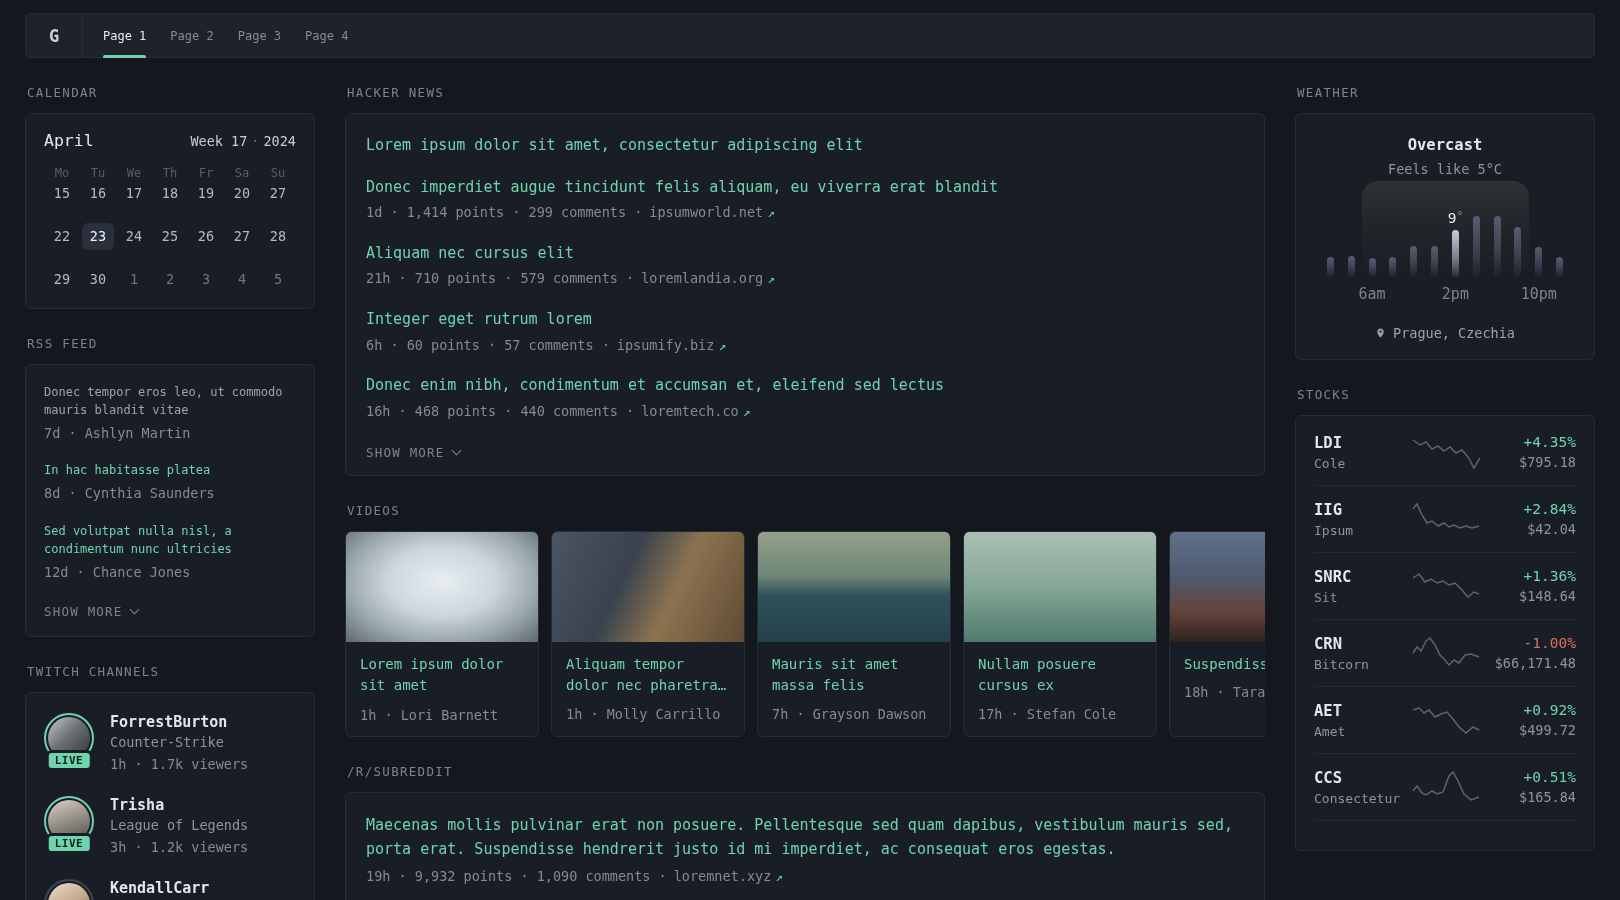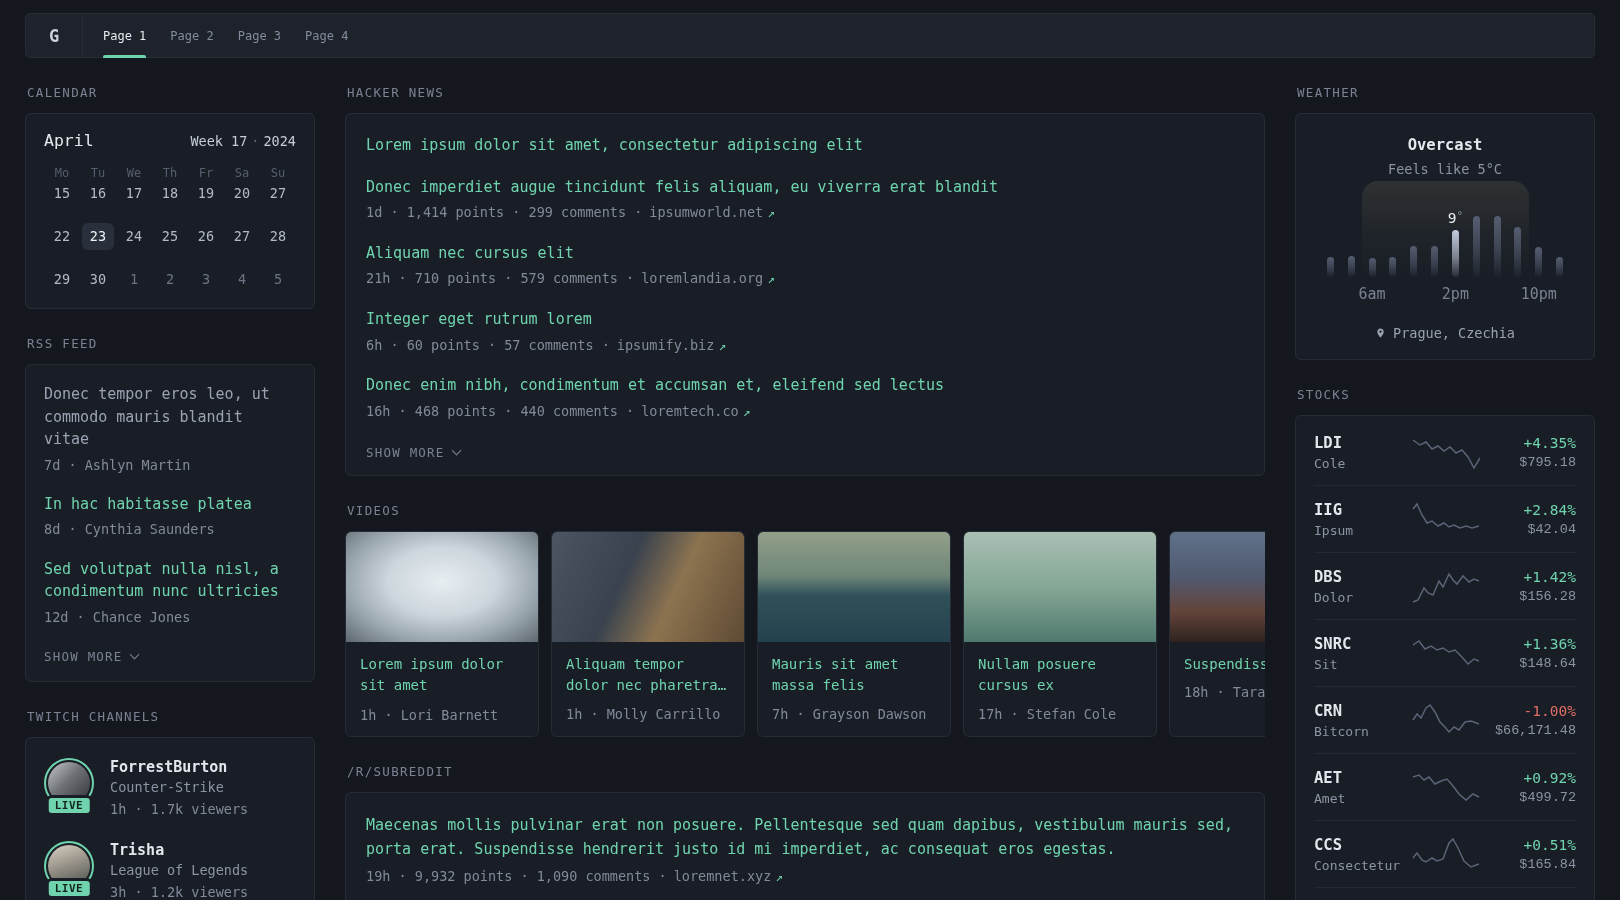--- a/index.html
+++ b/index.html
@@ -61,21 +61,21 @@
   .cal-days { row-gap:16px; }
   .day {
     font-size:13.5px; color:#b3bac6; height:27px; line-height:27px;
     border-radius:6px; width:32px; justify-self:center;
   }
   .day.selected { background:#2a303b; color:#eef1f5; }
   .day.muted { color:#6c7483; }
 
   
   .item-title {
-    display:block; color:var(--accent,#6fd4ae); font-size:15px;
+    display:block; color:var(--accent,#6fd4ae); font-size:12px;
     line-height:1.5; text-decoration:none; cursor:pointer;
   }
   .item-title.visited { color:#9ba3b2; }
   .item-meta { font-size:13.5px; color:#828a99; margin-top:4px; line-height:1.5; }
   .domain { color:#828a99; text-decoration:none; margin-left:7px; cursor:pointer; }
   .arrow { color:var(--accent,#6fd4ae); margin-left:4px; font-size:12.5px; }
   .show-more {
     background:none; border:none; color:#7b8393; cursor:pointer;
     font-family:inherit; font-size:12.5px; letter-spacing:1.2px;
     padding:0; margin-top:4px; display:inline-flex; align-items:center;
@@ -158,21 +158,21 @@
   .stock-row { display:flex; align-items:center; padding:13px 0; text-decoration:none; cursor:pointer; }
   .stock-row + .stock-row { border-top:1px solid #232933; }
   .s-left { flex:1; min-width:0; }
   .s-sym { font-size:15.5px; font-weight:bold; color:#e2e6ed; }
   .s-name { font-size:13px; color:#8c94a3; margin-top:4px; }
   .s-spark { flex:none; width:70px; height:40px; }
   .s-spark polyline { stroke:#5b6476; stroke-width:1.5; }
   .s-right { flex:1; text-align:right; min-width:0; }
   .s-change { font-size:14.5px; color:var(--accent,#6fd4ae); }
   .s-change.down { color:var(--negative,#de6d66); }
-  .s-price { font-size:13.5px; color:#8c94a3; margin-top:4px;font-family:Liberation Mono, monospace; }
+  .s-price { font-size:13.5px; color:#8c94a3; margin-top:4px; }
 </style>
 </head>
 <body>
 
 <div class="page">
 
   <header class="nav">
     <div class="logo">G</div>
     <nav class="tabs">
       <div class="tab active">
@@ -506,33 +506,20 @@
             <svg class="s-spark" width="70" height="40">
               <polyline fill="none" points="3,10 7,5 12,16 17,24 22,22 28,27 34,24 39,28 44,26 50,29 56,27 62,29 69,27"></polyline>
             </svg>
             <div class="s-right">
               <div class="s-change">+2.84%</div>
               <div class="s-price">$42.04</div>
             </div>
           </a>
             <a class="stock-row">
             <div class="s-left">
-              <div class="s-sym">DBS</div>
-              <div class="s-name">Dolor</div>
-            </div>
-            <svg class="s-spark" width="70" height="40">
-              <polyline fill="none" points="3,36 8,34 14,22 18,27 23,29 29,15 33,21 39,8 43,14 47,18 53,10 59,16 64,13 69,15"></polyline>
-            </svg>
-            <div class="s-right">
-              <div class="s-change">+1.42%</div>
-              <div class="s-price">$156.28</div>
-            </div>
-          </a>
-            <a class="stock-row">
-            <div class="s-left">
               <div class="s-sym">SNRC</div>
               <div class="s-name">Sit</div>
             </div>
             <svg class="s-spark" width="70" height="40">
               <polyline fill="none" points="3,12 9,8 15,16 21,13 27,17 33,15 39,19 45,17 51,23 58,31 64,26 69,28"></polyline>
             </svg>
             <div class="s-right">
               <div class="s-change">+1.36%</div>
               <div class="s-price">$148.64</div>
             </div>

